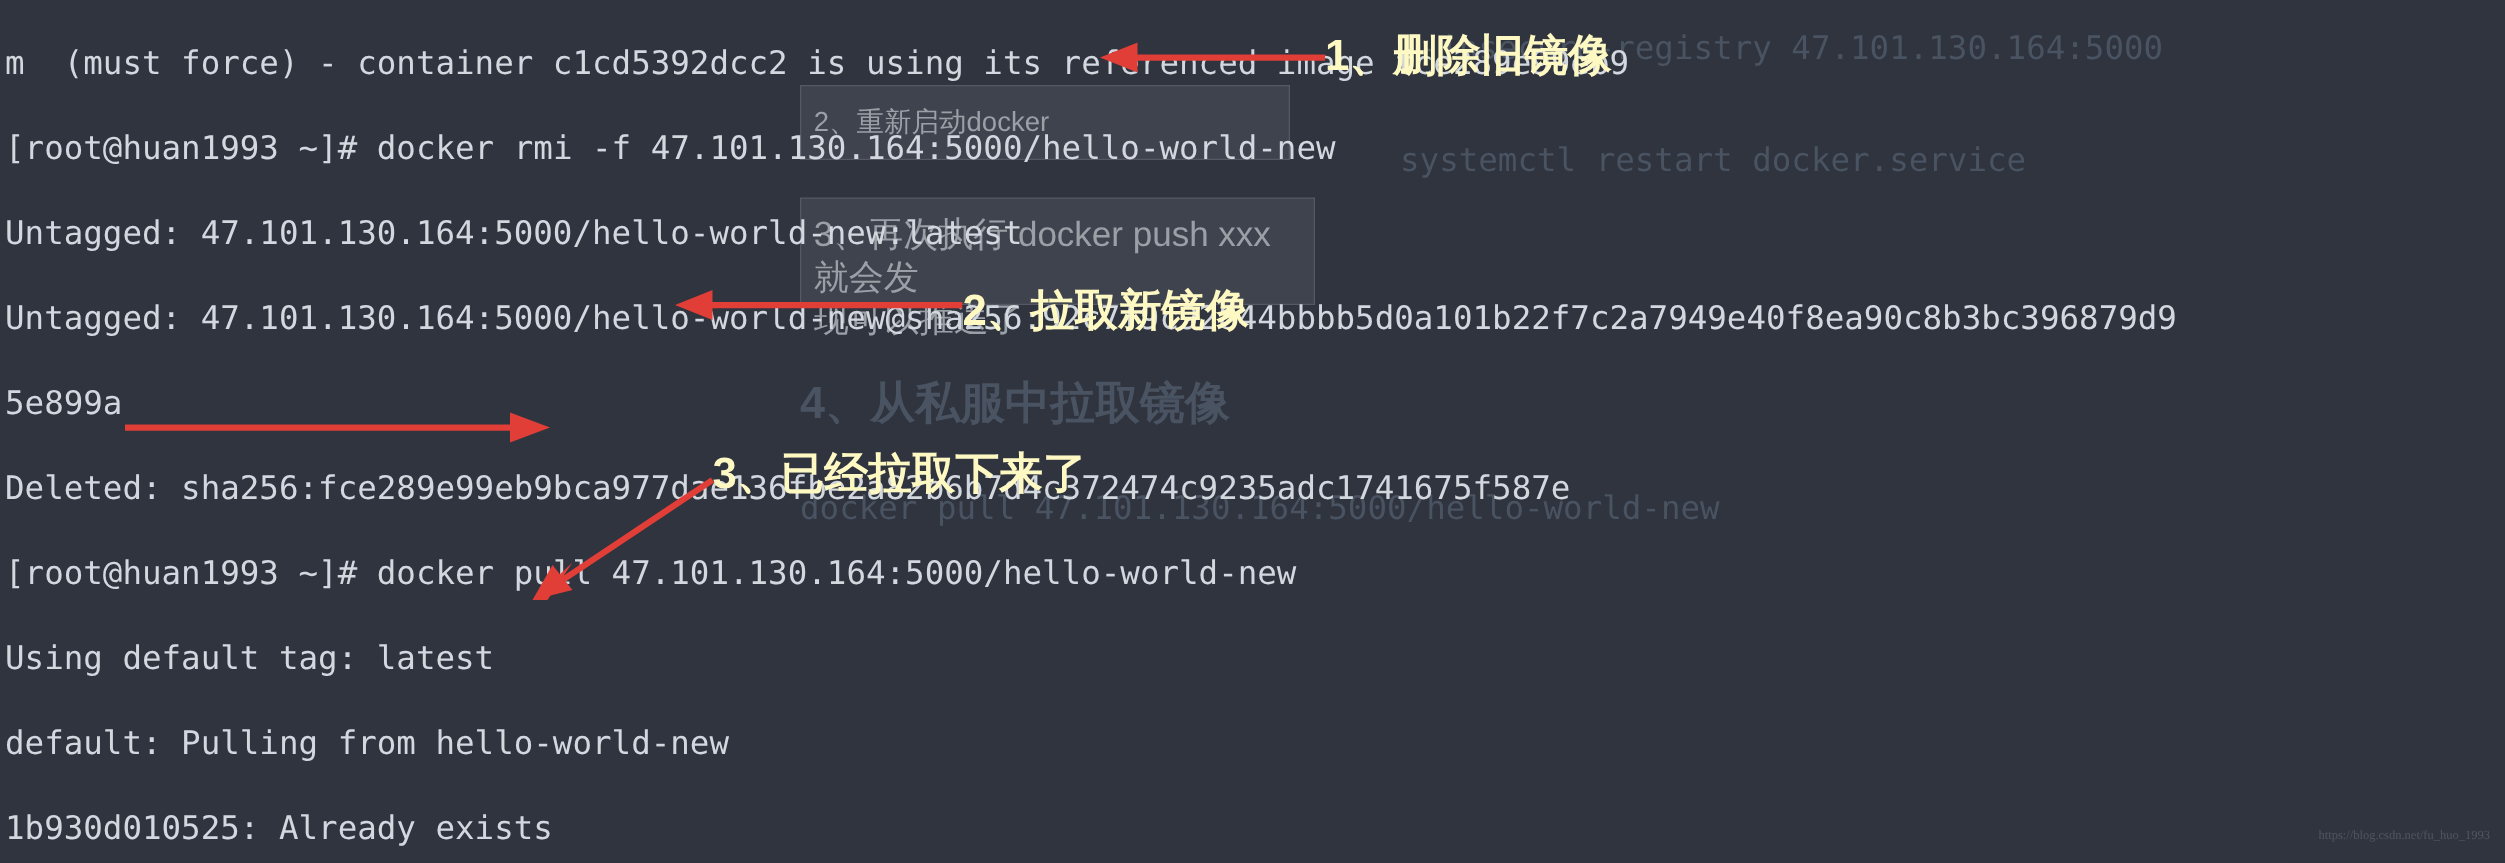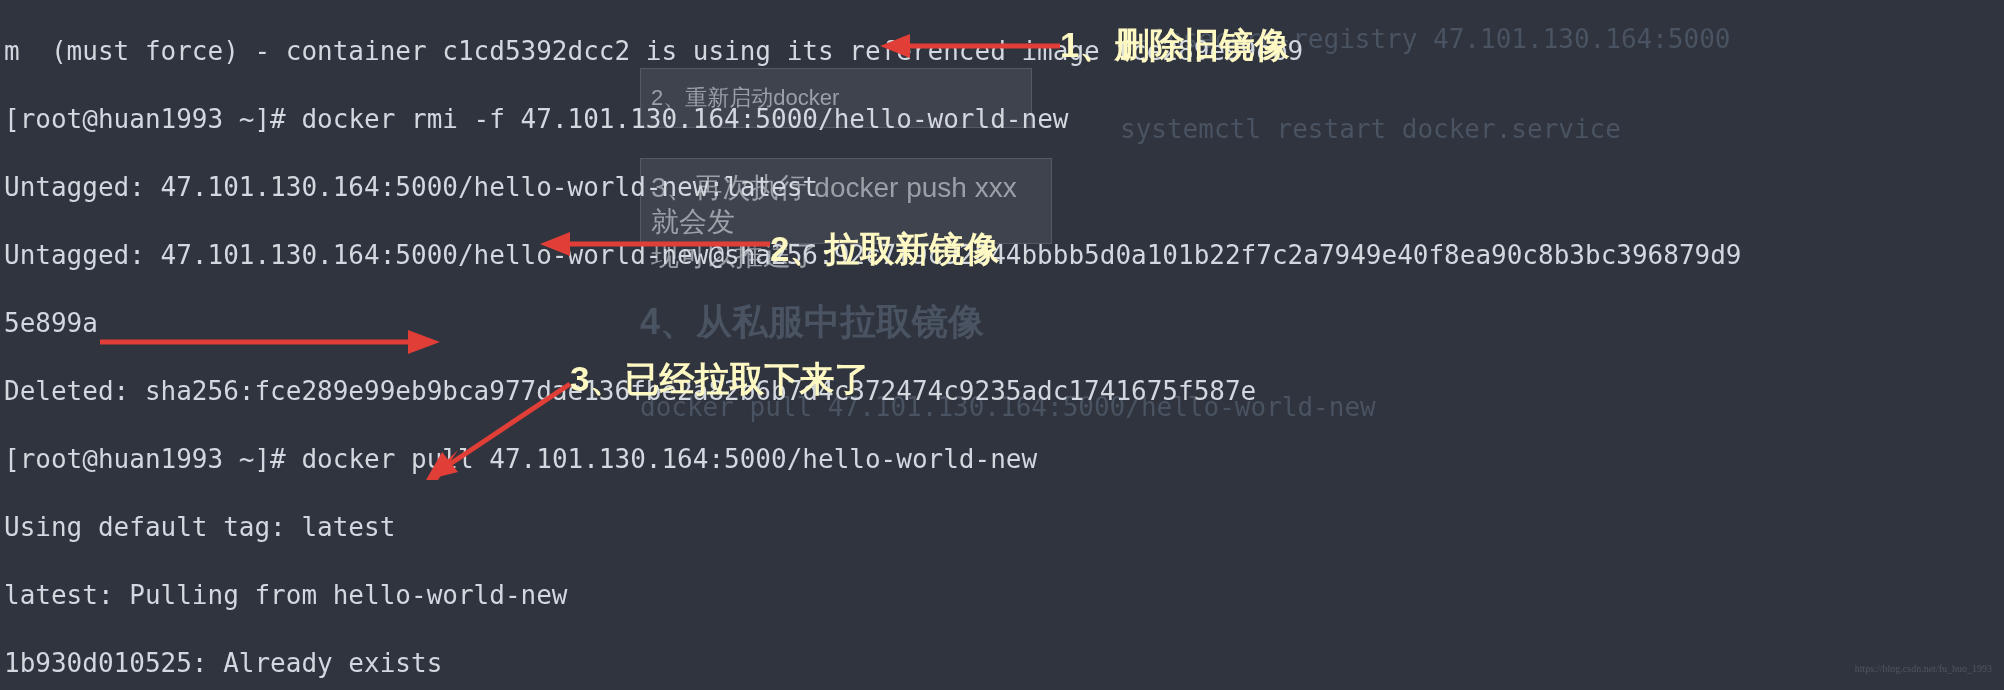--- a/index.html
+++ b/index.html
@@ -73,21 +73,21 @@
 
 <div class="terminal">
 <pre>m  (must force) - container c1cd5392dcc2 is using its referenced image fce289e99eb9</pre>
 <pre><span>[root@huan1993 ~]# </span><span>docker rmi -f 47.101.130.164:5000/hello-world-new</span></pre>
 <pre>Untagged: 47.101.130.164:5000/hello-world-new:latest</pre>
 <pre>Untagged: 47.101.130.164:5000/hello-world-new@sha256:92c7f9c92844bbbb5d0a101b22f7c2a7949e40f8ea90c8b3bc396879d9</pre>
 <pre>5e899a</pre>
 <pre>Deleted: sha256:fce289e99eb9bca977dae136fbe2a82b6b7d4c372474c9235adc1741675f587e</pre>
 <pre><span>[root@huan1993 ~]# </span><span>docker pull 47.101.130.164:5000/hello-world-new</span></pre>
 <pre>Using default tag: latest</pre>
-<pre>latest: Pulling from hello-world-new</pre>
+<pre>default: Pulling from hello-world-new</pre>
 <pre>1b930d010525: Already exists</pre>
 
 
 
 
 
 
 
 
 </div>

